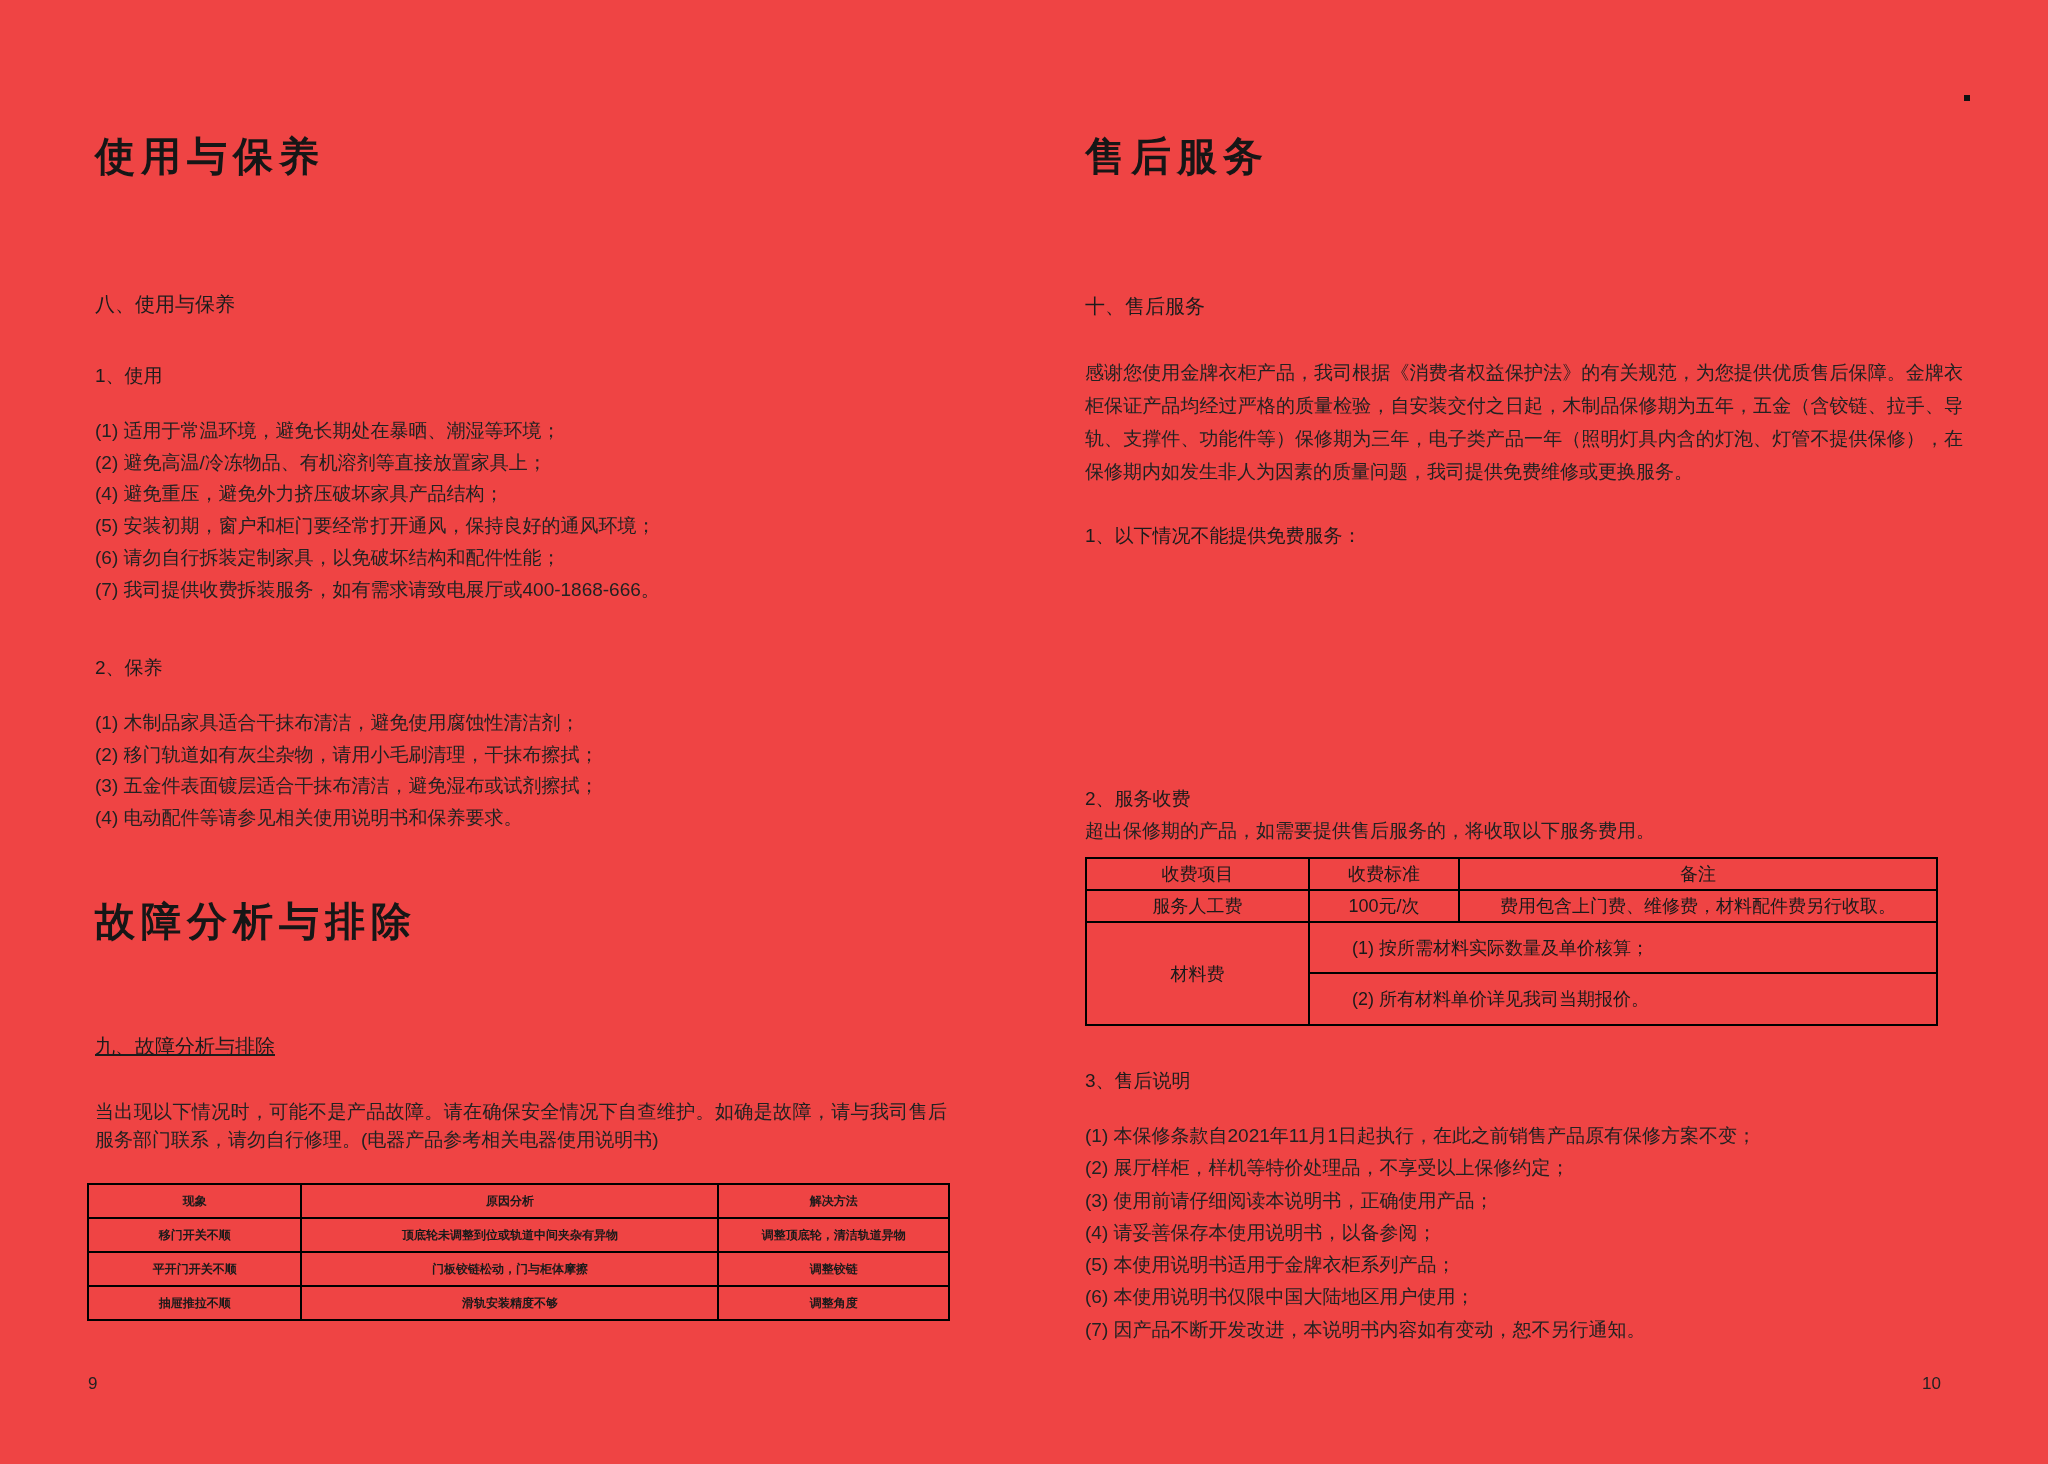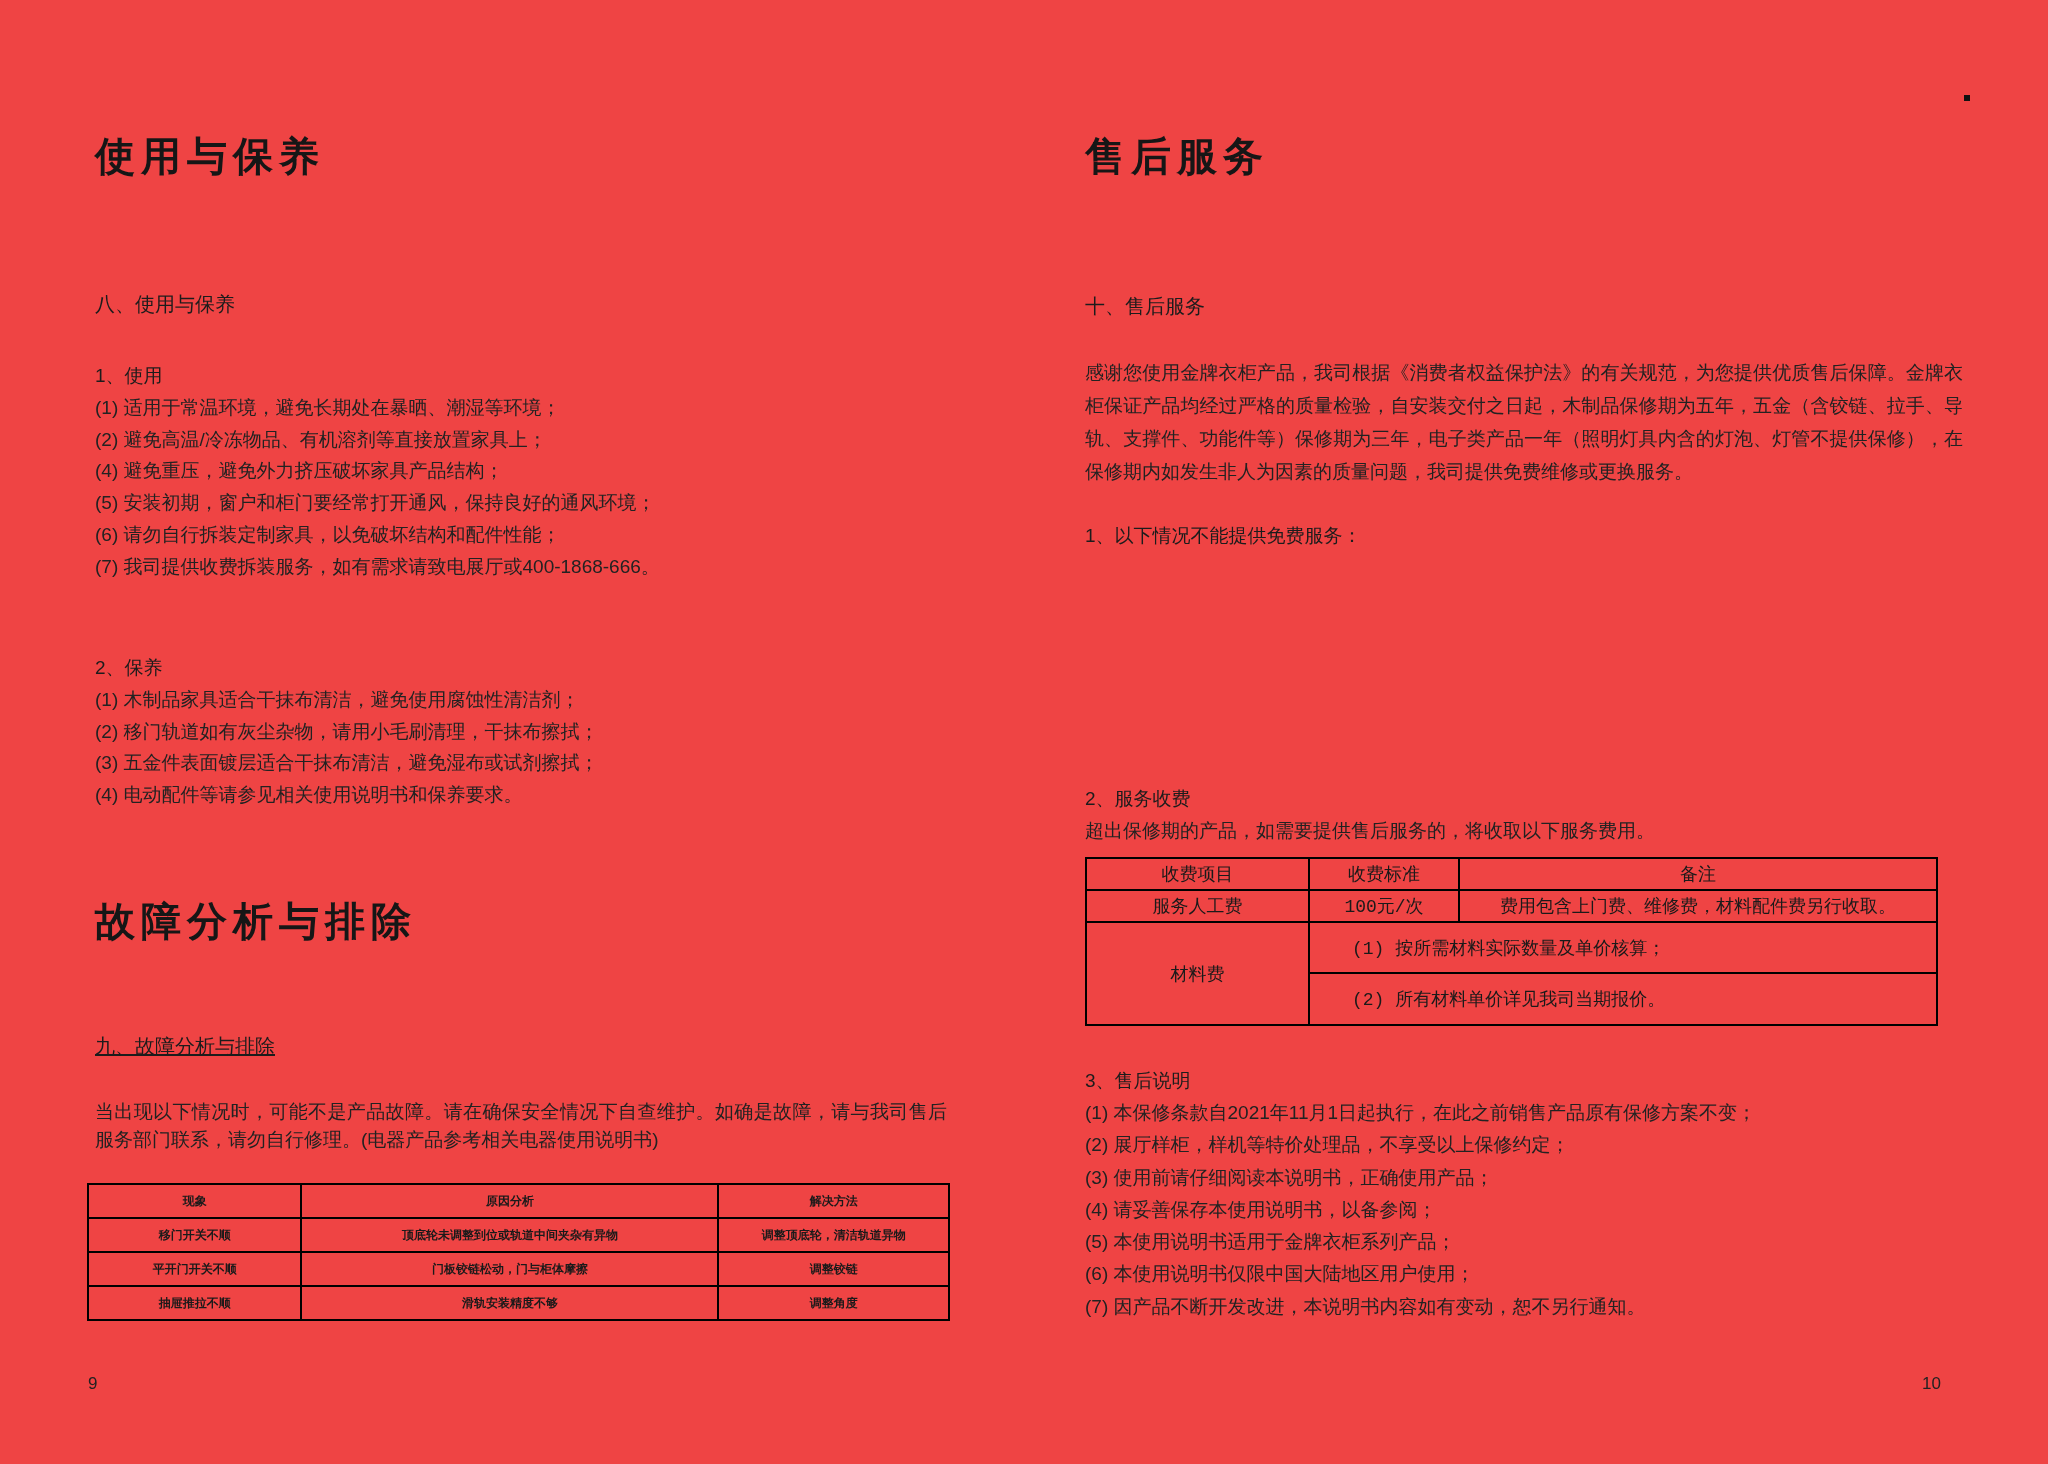--- a/index.html
+++ b/index.html
@@ -4,28 +4,28 @@
 <style>
   html,body{margin:0;padding:0;background:#ffffff;}
   .canvas{
     position:relative;width:2048px;height:1464px;background:#ef4444;overflow:hidden;
     font-family:"Liberation Sans","DejaVu Sans",sans-serif;color:#1f1f1f;
   }
   .abs{position:absolute;}
   .page-title{font-size:40px;font-weight:700;letter-spacing:6px;color:#161616;line-height:1.1;}
   .section-heading{font-size:20px;font-weight:500;color:#1c1c1c;}
   .sub-heading{font-size:19px;font-weight:500;color:#1c1c1c;}
-  .body-list{font-size:19px;font-weight:500;line-height:31.7px;color:#222;}
+  .body-list{font-size:19px;font-weight:500;line-height:31.7px;color:#222;margin-top:23px;}
   .body-list div{white-space:nowrap;}
   .para{font-size:19px;font-weight:500;color:#222;text-align:justify;}
   table{border-collapse:collapse;table-layout:fixed;}
   td,th{border:2px solid #000;text-align:center;vertical-align:middle;padding:0;color:#1a1a1a;}
   .fault-table{position:absolute;left:87px;top:1183px;width:863px;font-size:12px;font-weight:700;}
   .fault-table td{height:32px;}
-  .fees-table{position:absolute;left:1085px;top:857px;width:851px;font-size:18px;font-weight:500;font-family:Liberation Mono, monospace;}
+  .fees-table{position:absolute;left:1085px;top:857px;width:851px;font-size:18px;font-weight:500;}
   .fees-table .r-hdr td{height:30px;}
   .fees-table .r-labor td{height:30px;}
   .fees-table .r-mat1 td{height:49px;}
   .fees-table .r-mat2 td{height:50px;}
   .cell-left{text-align:left;padding-left:42px;}
   .page-num{font-size:17px;color:#222;}
   .tiny-dot{width:6px;height:6px;background:#111;}
 </style>
 </head>
 <body>

